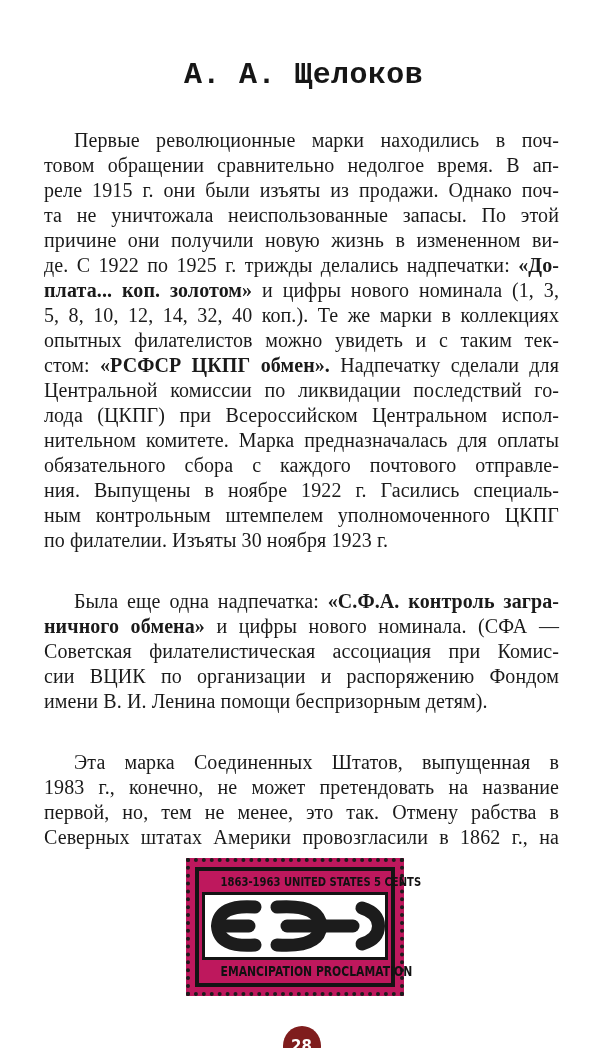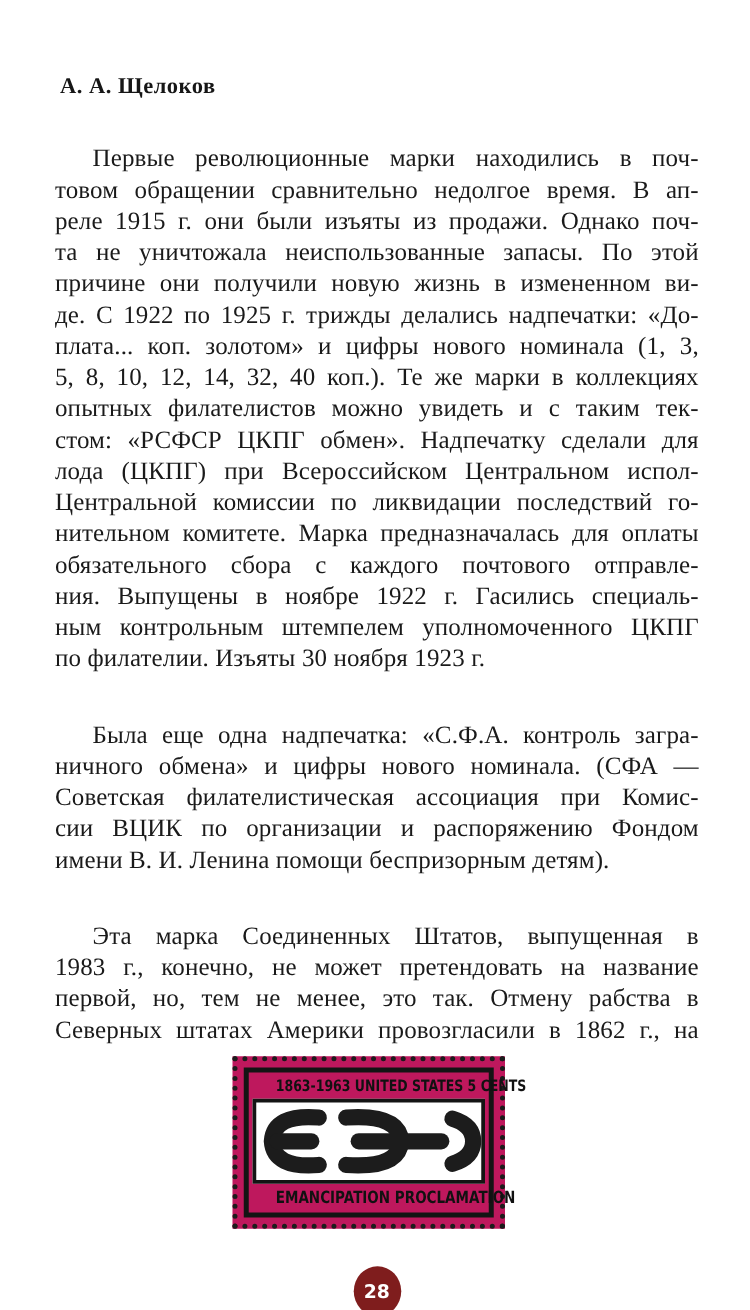--- a/index.html
+++ b/index.html
@@ -7,40 +7,41 @@
     position:relative;
     width:600px;height:1048px;
     box-sizing:border-box;
     padding:58px 41px 0 44px;
     background:#fff;
     color:#1a1a1a;
     font-family:"Liberation Serif", serif;
     overflow:hidden;
   }
   h1.author{
-    font-family:Liberation Serif, serif;
+    font-family:Liberation Mono, monospace;
     font-weight:700;
-    font-size:18px;
+    font-size:30px;
     letter-spacing:.4px;
     color:#161616;
     margin:0 0 18px 4px;
+    text-align:center;
   }
   .body-text{
     font-size:20px;
     line-height:25px;
     letter-spacing:.1px;
   }
   .line{
     text-align:justify;
     text-align-last:justify;
     white-space:nowrap;
   }
   .line.first{padding-left:30px;margin-top:36px;}
   .line.end{text-align-last:left;}
-  .b{font-weight:400;}
+  .b{font-weight:700;}
 
   figure.stamp-figure{
     margin:8px auto 0 142px;
     width:218px;
   }
   .stamp-outer{
     box-sizing:content-box;
     border:4px dotted #1c1c1c;
     padding:5px;
     background:#be185d;
@@ -93,22 +94,22 @@
       <div class="line first"><span>Первые революционные марки находились в поч-</span></div>
       <div class="line"><span>товом обращении сравнительно недолгое время. В ап-</span></div>
       <div class="line"><span>реле 1915 г. они были изъяты из продажи. Однако поч-</span></div>
       <div class="line"><span>та не уничтожала неиспользованные запасы. По этой</span></div>
       <div class="line"><span>причине они получили новую жизнь в измененном ви-</span></div>
       <div class="line"><span>де. С 1922 по 1925 г. трижды делались надпечатки: </span><span class="b">«До-</span></div>
       <div class="line"><span class="b">плата... коп. золотом»</span><span> и цифры нового номинала (1, 3,</span></div>
       <div class="line"><span>5, 8, 10, 12, 14, 32, 40 коп.). Те же марки в коллекциях</span></div>
       <div class="line"><span>опытных филателистов можно увидеть и с таким тек-</span></div>
       <div class="line"><span>стом: </span><span class="b">«РСФСР ЦКПГ обмен».</span><span> Надпечатку сделали для</span></div>
+      <div class="line"><span>Центральной комиссии по ликвидации последствий го-</span></div>
       <div class="line"><span>лода (ЦКПГ) при Всероссийском Центральном испол-</span></div>
-      <div class="line"><span>Центральной комиссии по ликвидации последствий го-</span></div>
       <div class="line"><span>нительном комитете. Марка предназначалась для оплаты</span></div>
       <div class="line"><span>обязательного сбора с каждого почтового отправле-</span></div>
       <div class="line"><span>ния. Выпущены в ноябре 1922 г. Гасились специаль-</span></div>
       <div class="line"><span>ным контрольным штемпелем уполномоченного ЦКПГ</span></div>
       <div class="line end"><span>по филателии. Изъяты 30 ноября 1923 г.</span></div>
       <div class="line first"><span>Была еще одна надпечатка: </span><span class="b">«С.Ф.А. контроль загра-</span></div>
       <div class="line"><span class="b">ничного обмена»</span><span> и цифры нового номинала. (СФА —</span></div>
       <div class="line"><span>Советская филателистическая ассоциация при Комис-</span></div>
       <div class="line"><span>сии ВЦИК по организации и распоряжению Фондом</span></div>
       <div class="line end"><span>имени В. И. Ленина помощи беспризорным детям).</span></div>

